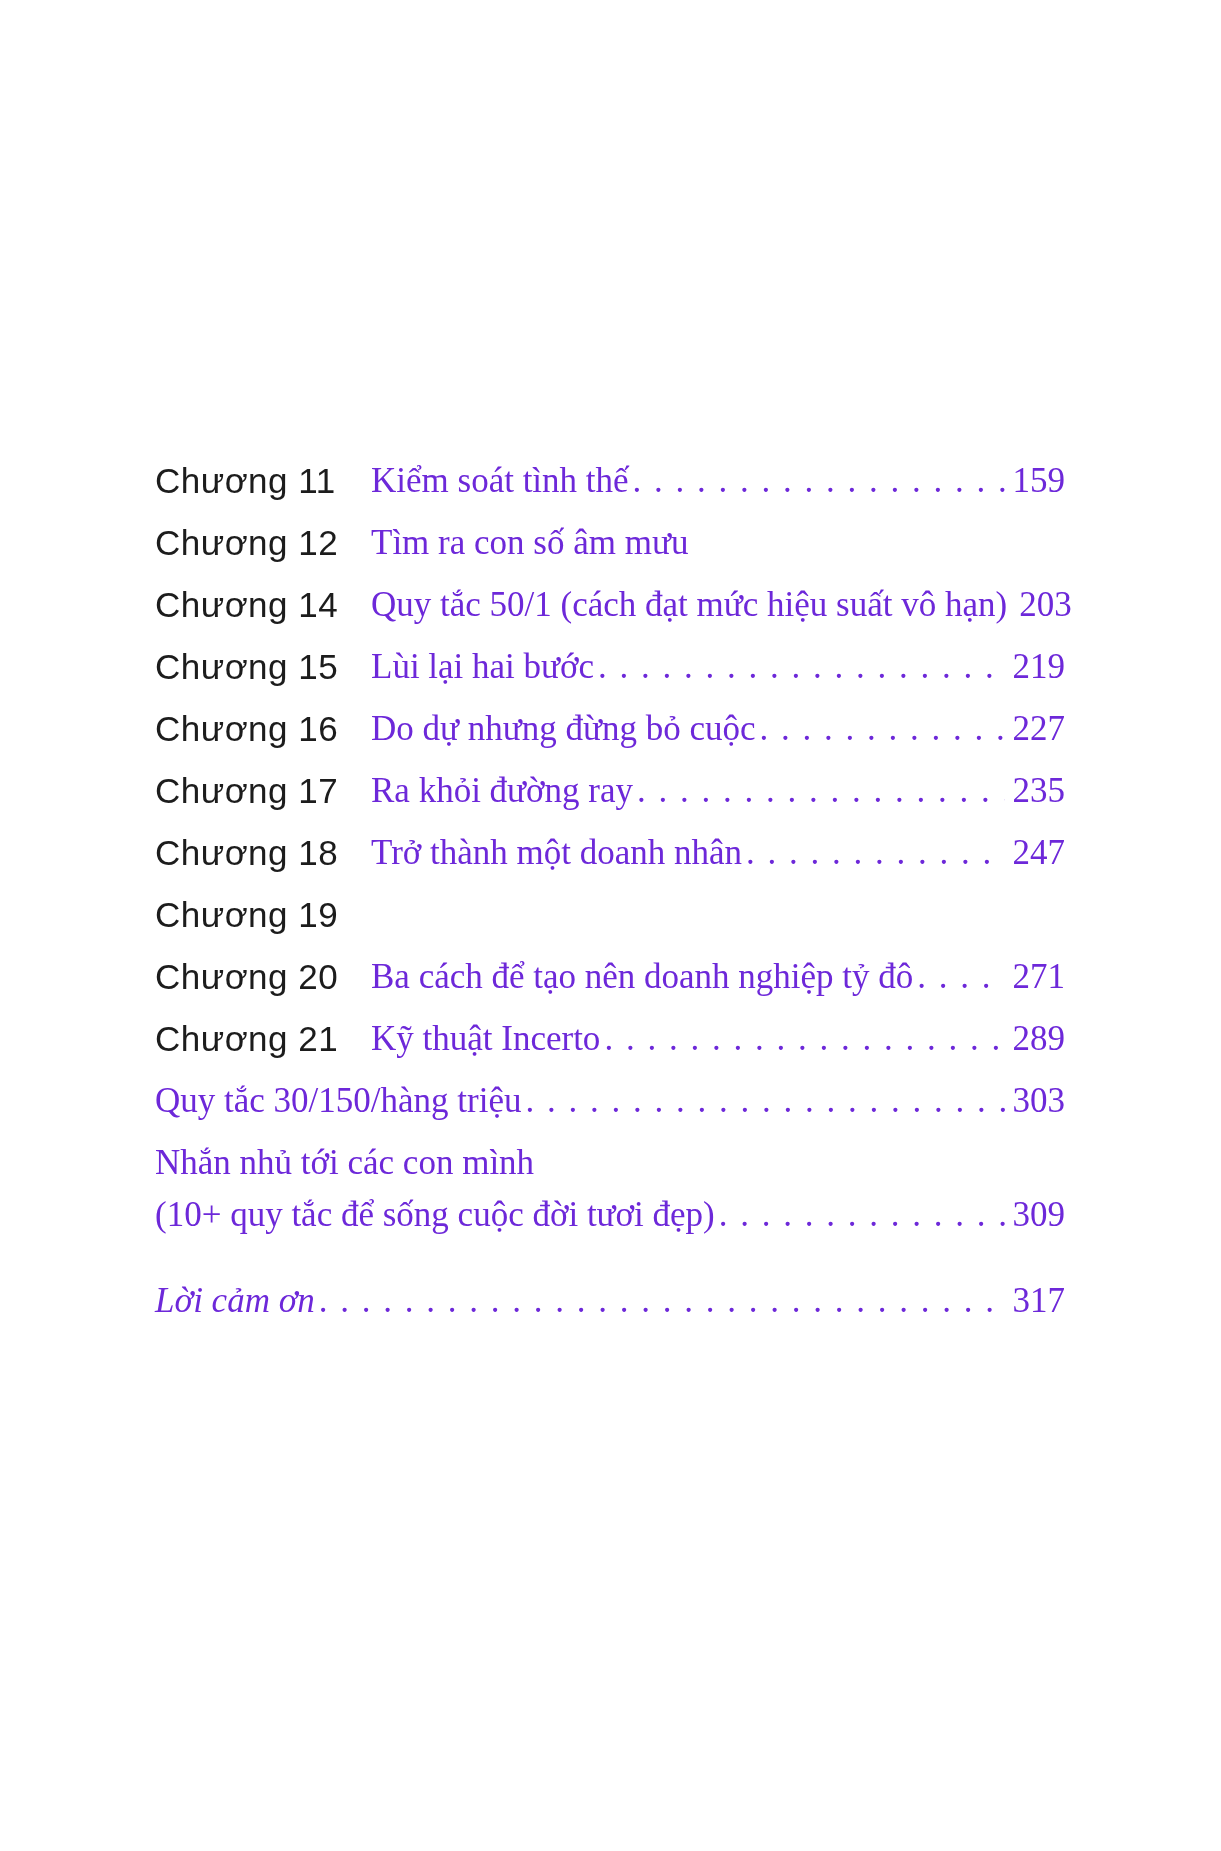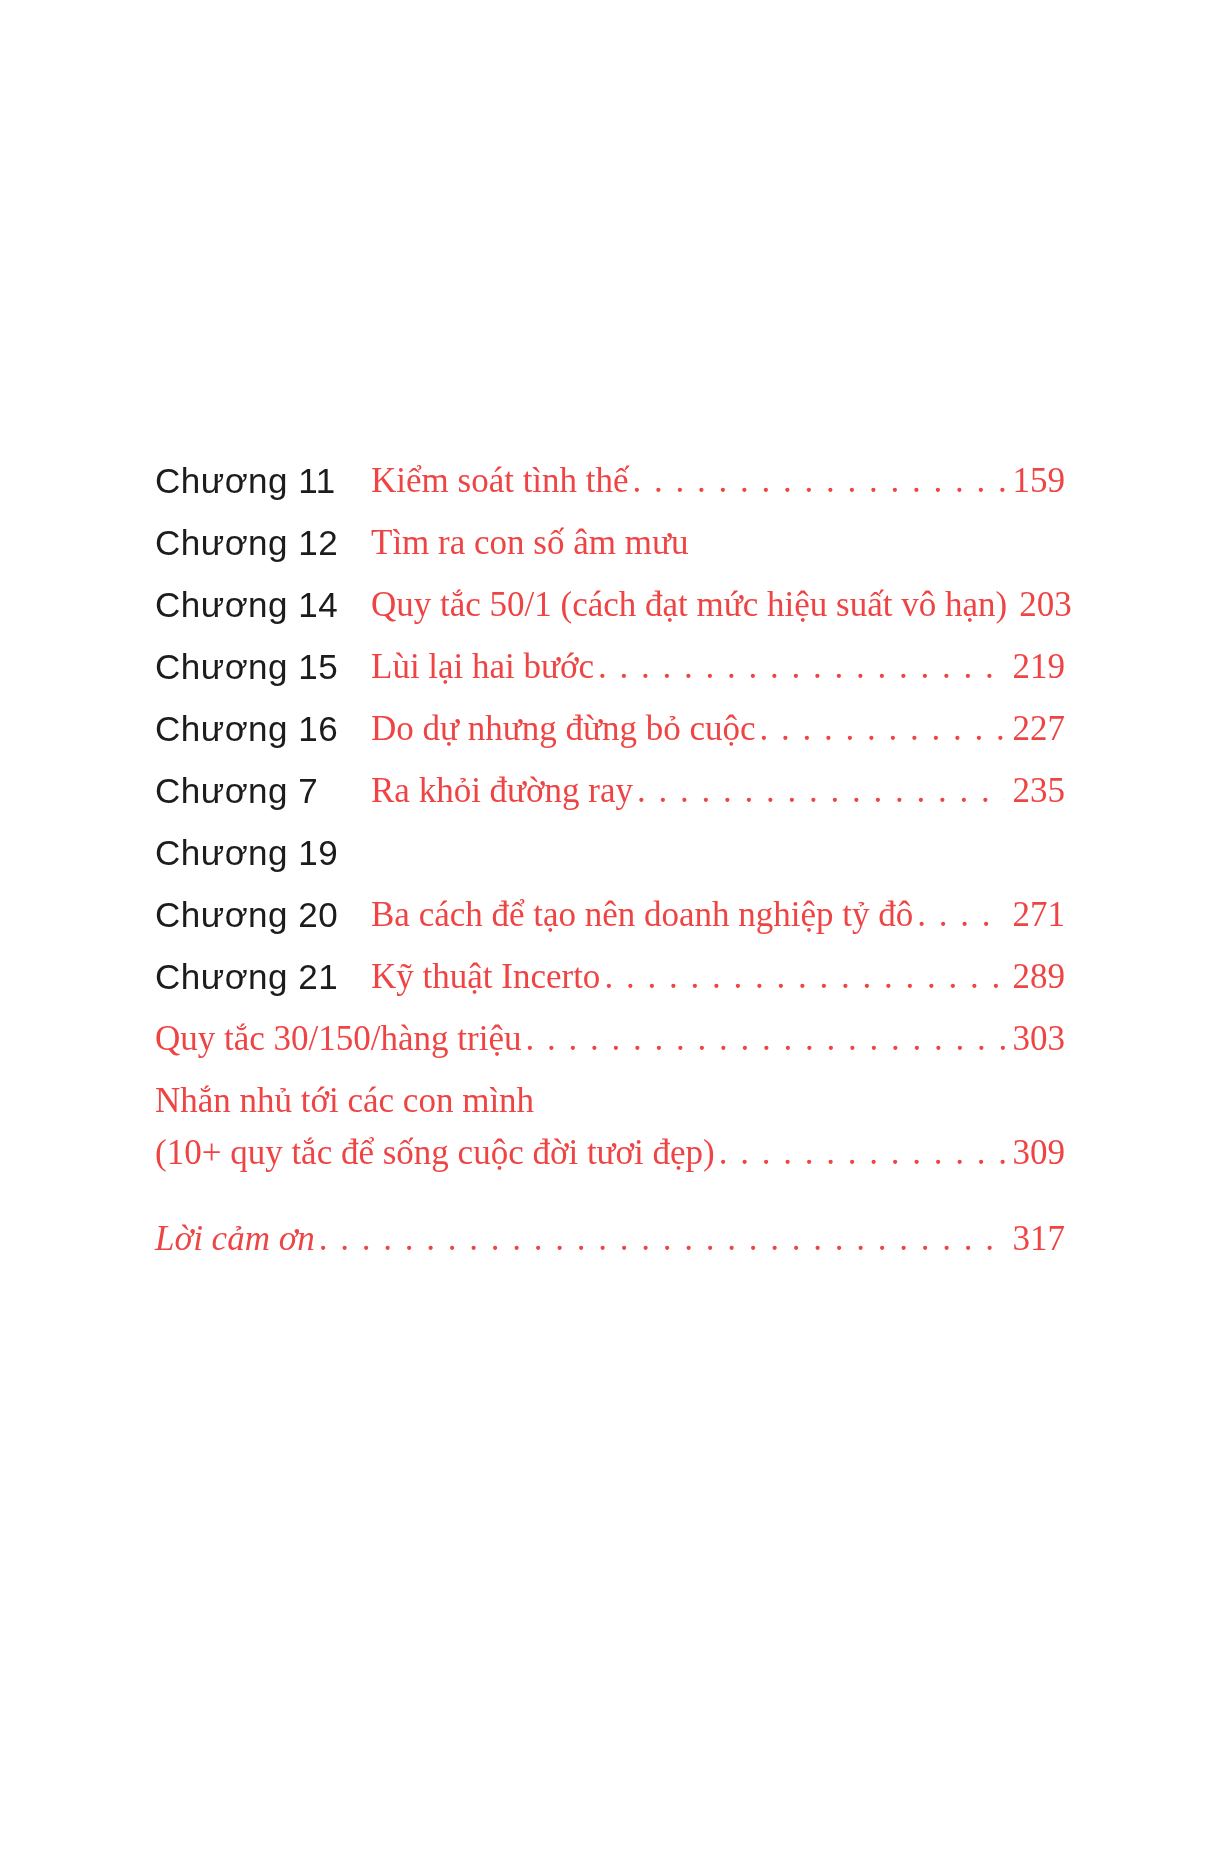--- a/index.html
+++ b/index.html
@@ -40,21 +40,21 @@
   .content {
     flex: 1;
     min-width: 0;
   }
   .line {
     display: flex;
     align-items: baseline;
     font-family: "Liberation Serif", serif;
     font-size: 35px;
     line-height: 52px;
-    color: #ef4444;
+    color: #6d28d9;
   }
   .title {
     white-space: nowrap;
     flex: none;
   }
   .leader {
     flex: 1;
     min-width: 0;
     overflow: hidden;
     white-space: nowrap;
@@ -128,30 +128,40 @@
     <div class="content">
       <div class="line">
         <span class="title">Do dự nhưng đừng bỏ cuộc</span>
         <span class="leader"></span>
         <span class="pagenum">227</span>
       </div>
     </div>
   </div>
 
   <div class="row">
-    <div class="label">Chương 7</div>
+    <div class="label">Chương 17</div>
     <div class="content">
       <div class="line">
         <span class="title">Ra khỏi đường ray</span>
         <span class="leader"></span>
         <span class="pagenum">235</span>
       </div>
     </div>
   </div>
 
+  <div class="row">
+    <div class="label">Chương 18</div>
+    <div class="content">
+      <div class="line">
+        <span class="title">Trở thành một doanh nhân</span>
+        <span class="leader"></span>
+        <span class="pagenum">247</span>
+      </div>
+    </div>
+  </div>
 
   <div class="row">
     <div class="label">Chương 19</div>
   </div>
 
   <div class="row">
     <div class="label">Chương 20</div>
     <div class="content">
       <div class="line">
         <span class="title">Ba cách để tạo nên doanh nghiệp tỷ đô</span>

